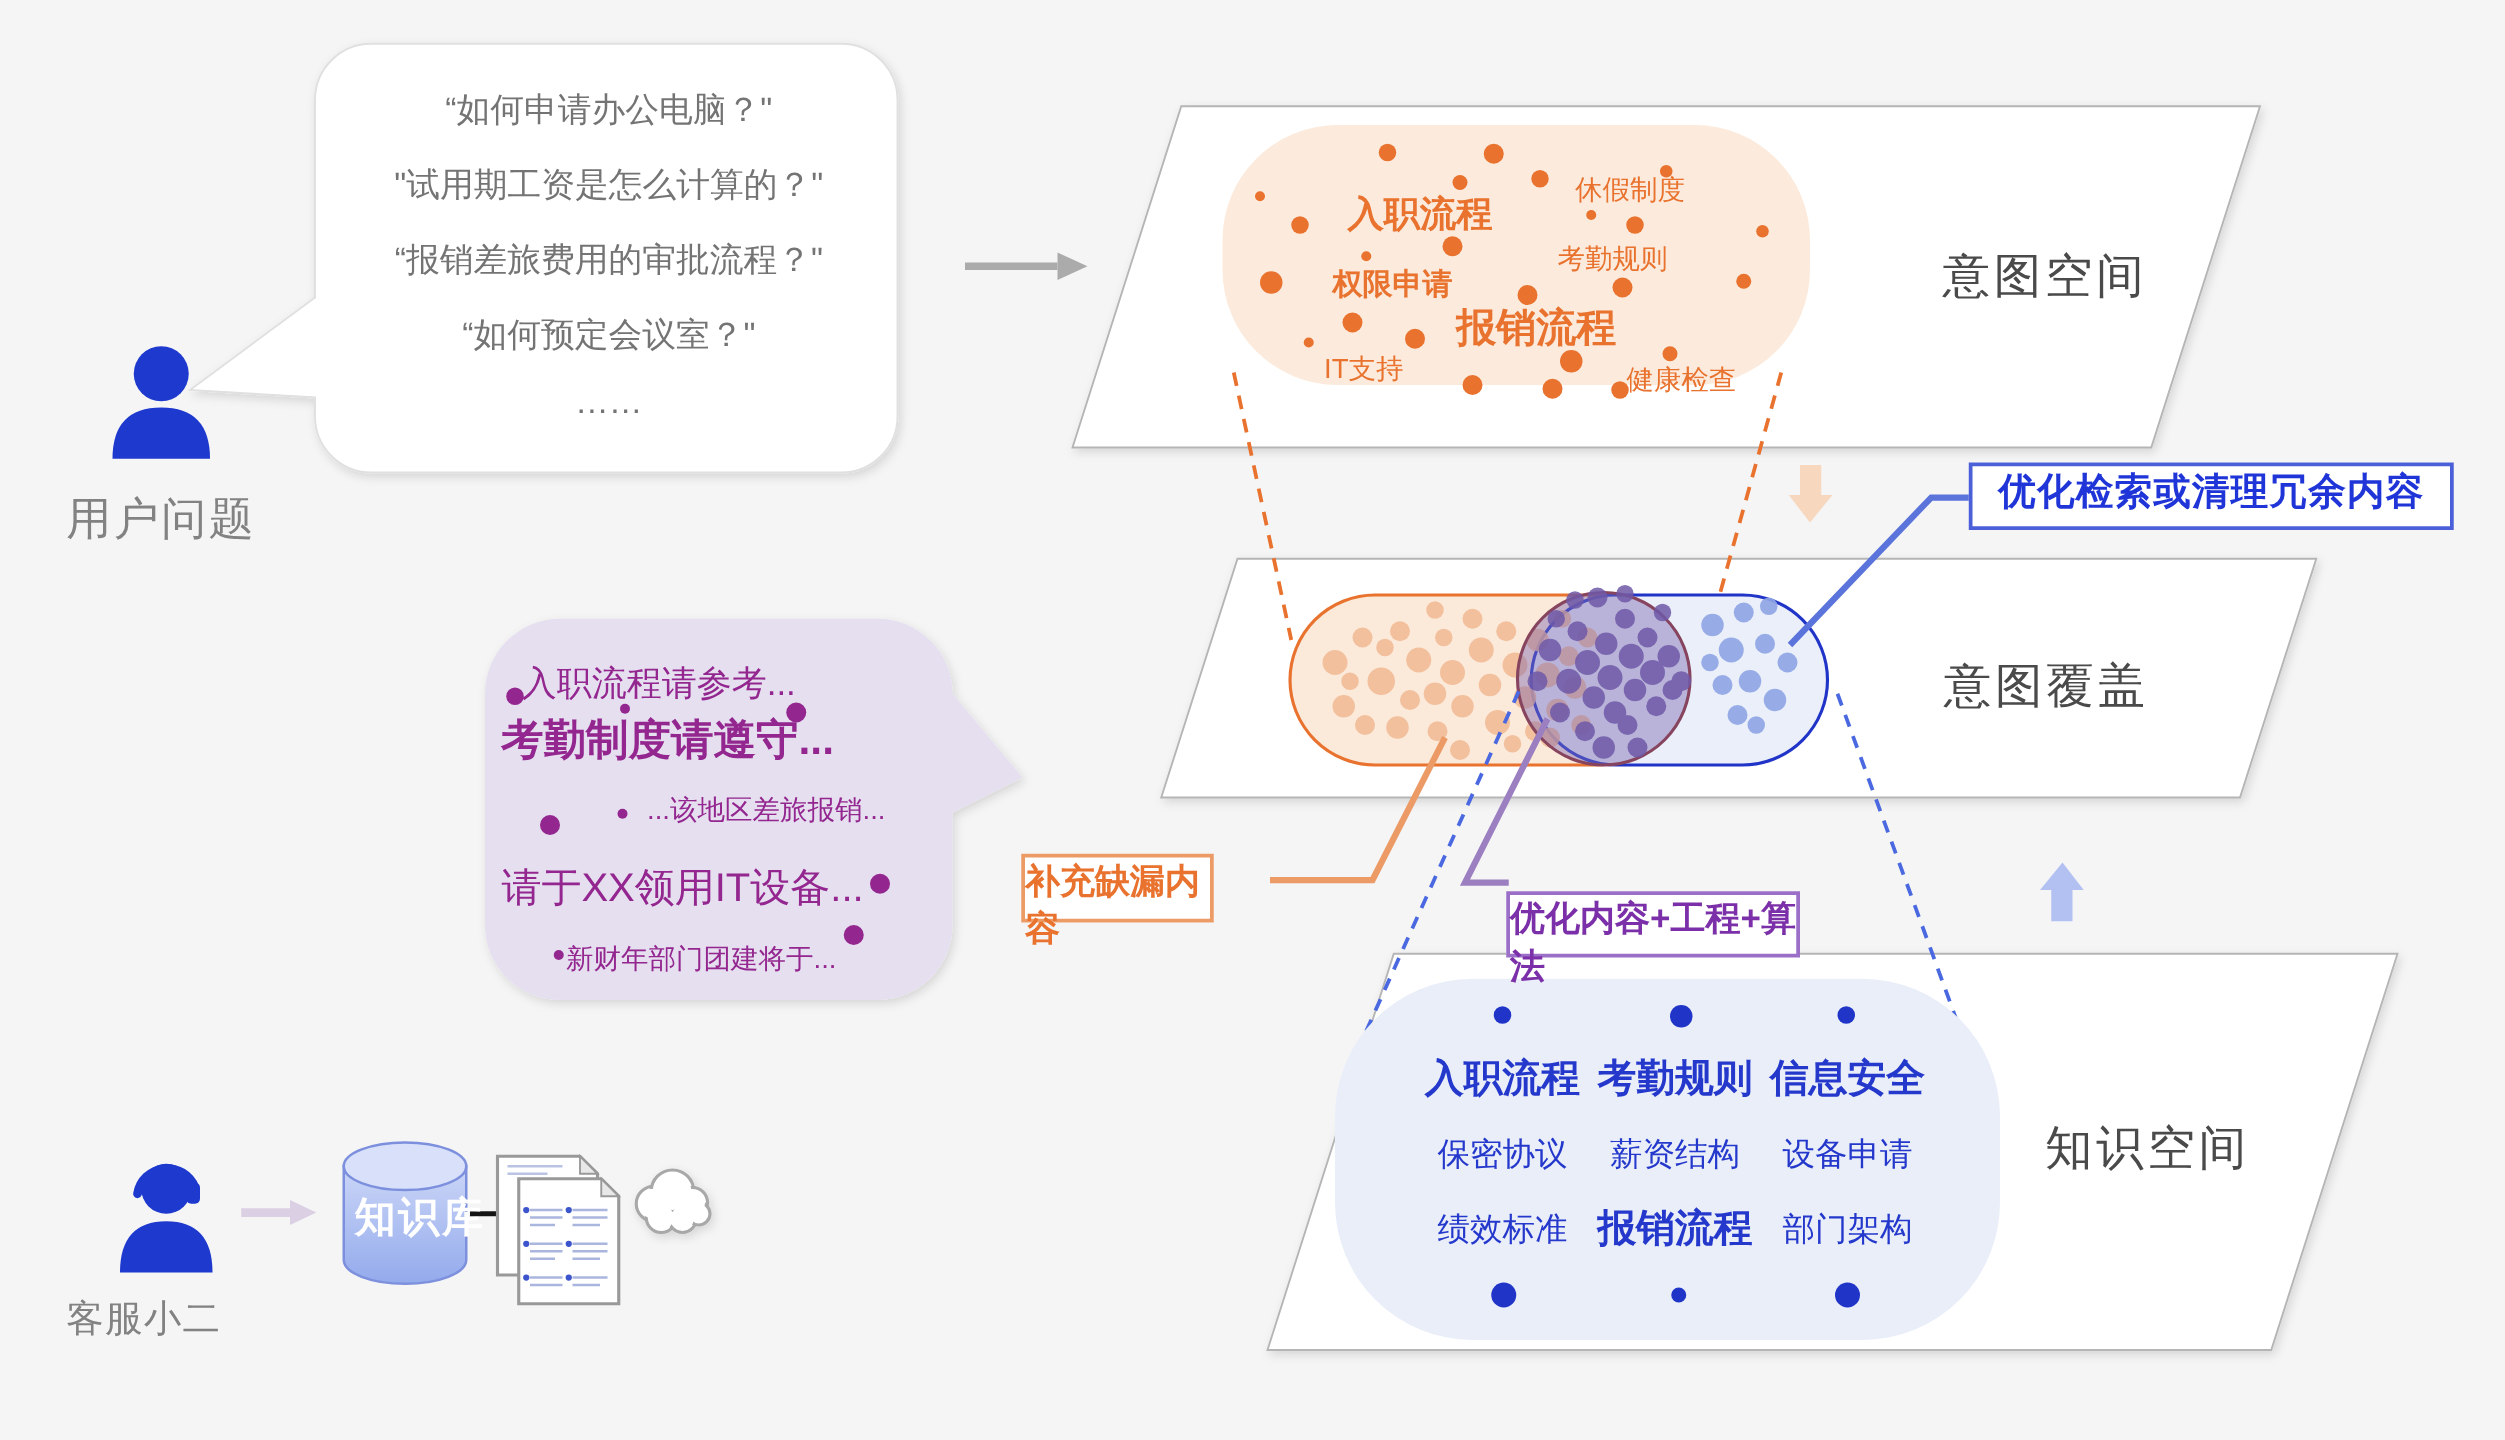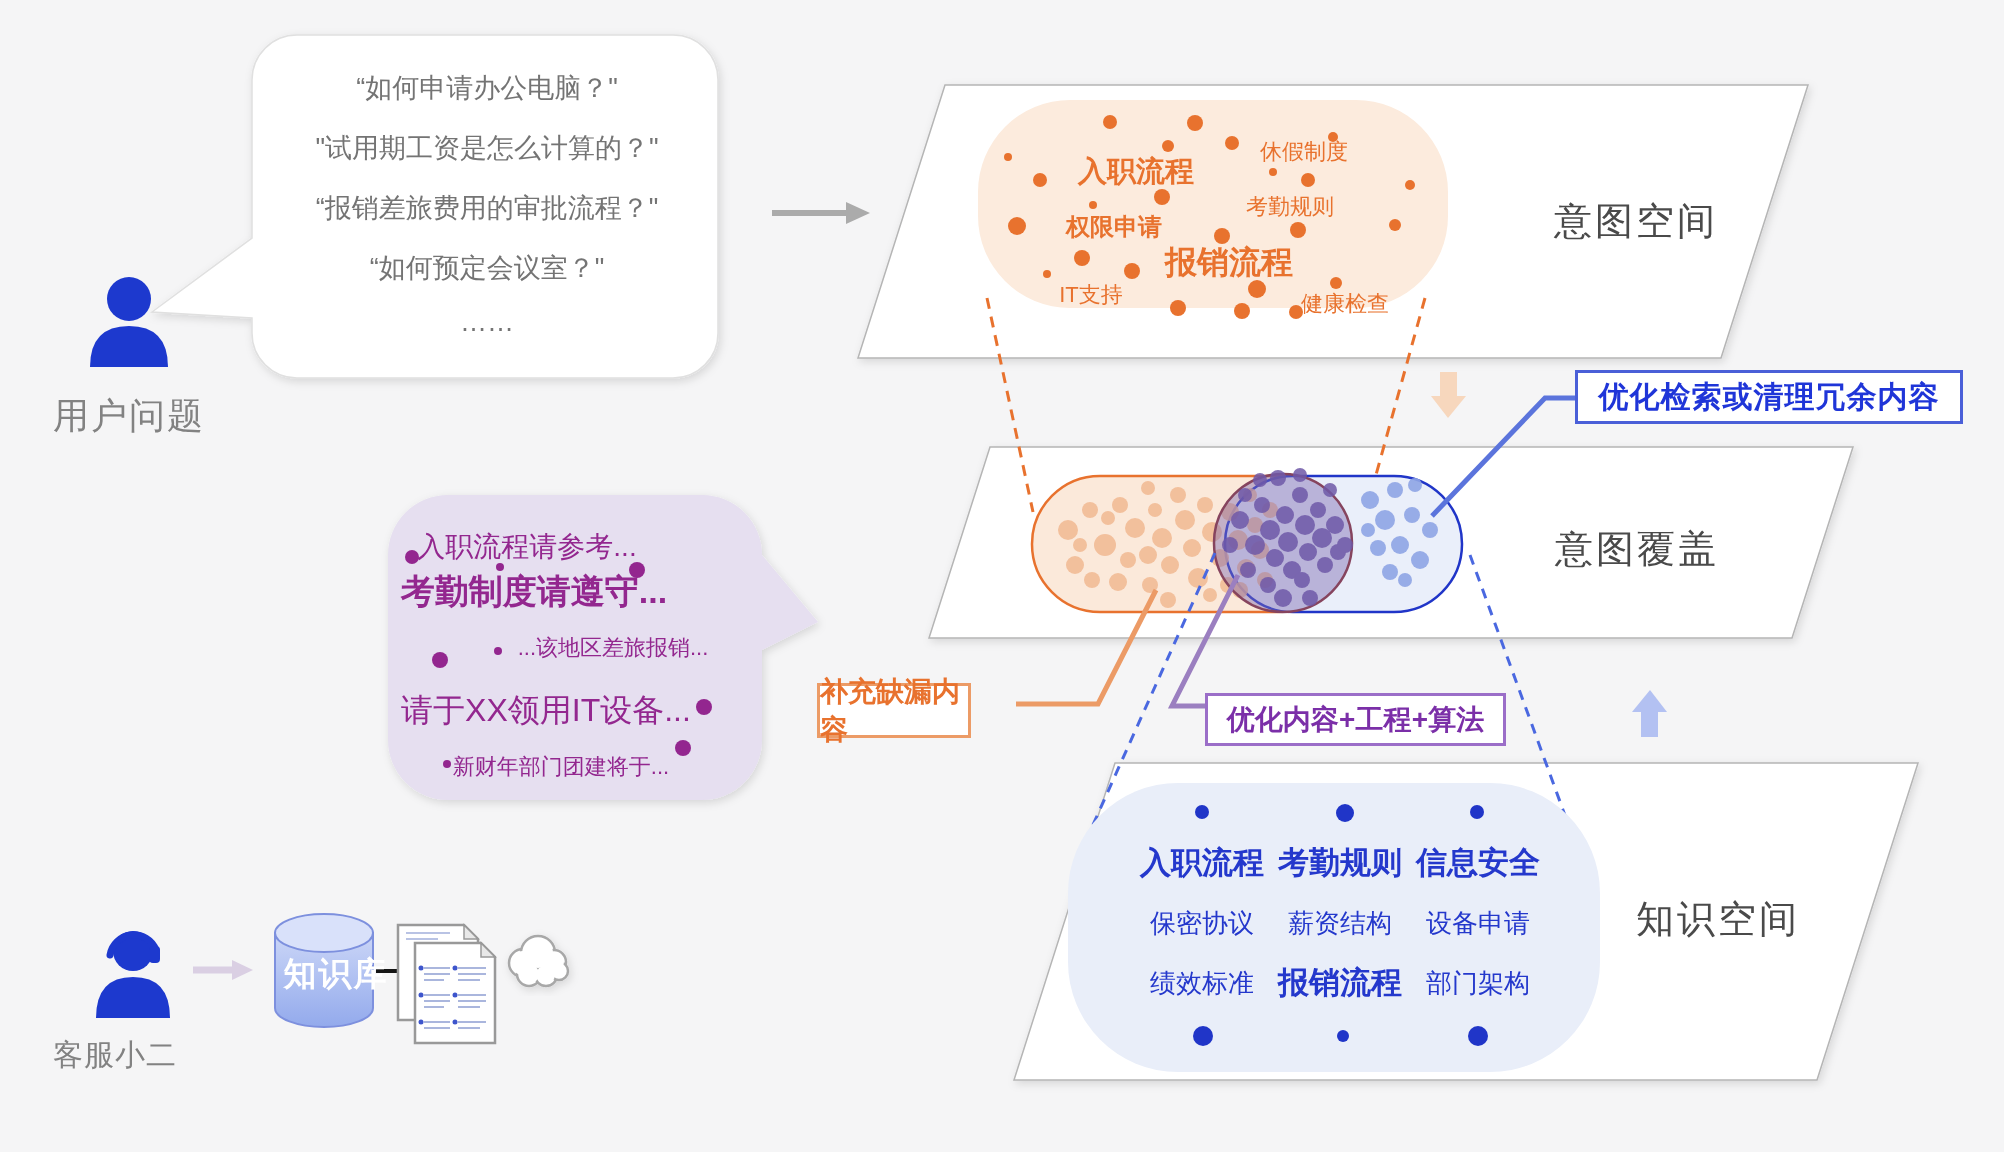--- a/index.html
+++ b/index.html
@@ -8,22 +8,22 @@
   svg.layer{position:absolute;left:0;top:0;z-index:1;}
   .t{position:absolute;transform:translate(-50%,-50%);white-space:nowrap;z-index:2;}
   .q-line{color:#747474;font-size:27px;}
   .person-label{color:#828282;font-size:36px;letter-spacing:2px;text-align:right;}
   .person-label.small{font-size:30px;letter-spacing:1px;}
   .space-title{color:#4A4A4A;font-size:38px;letter-spacing:3px;}
   .orange-topic{color:#E8722E;}
   .orange-topic.b{font-weight:bold;}
   .purple-line{color:#93278F;}
   .kb-text{color:#FFFFFF;font-size:33px;font-weight:600;letter-spacing:2px;z-index:3;margin-left:12px;}
-  .callout{position:absolute;display:flex;align-items:center;justify-content:center;
-           background:#FFFFFF;z-index:3;box-sizing:border-box;font-family:Liberation Mono, monospace;}
+  .callout{position:absolute;display:flex;justify-content:center;
+           background:#FFFFFF;z-index:3;box-sizing:border-box;}
   .callout.blue{border:3px solid #4A5FD8;color:#1F35D8;font-size:30px;font-weight:bold;letter-spacing:1px;}
   .callout.orange{border:3px solid #EC9B66;color:#E8722E;font-size:28px;font-weight:bold;}
   .callout.purple{border:3px solid #9B6EC8;color:#7B2FA8;font-size:28px;font-weight:bold;}
   .k-grid{position:absolute;left:1133px;top:833px;width:414px;height:180px;z-index:2;
           display:grid;grid-template-columns:repeat(3,138px);grid-template-rows:repeat(3,60px);}
   .k-cell{display:flex;align-items:center;justify-content:center;color:#2438CC;font-size:26px;white-space:nowrap;}
   .k-cell.b{font-weight:bold;font-size:31px;}
 </style>
 </head>
 <body>
@@ -332,21 +332,21 @@
 <span class="t orange-topic" style="left:1345px;top:304px;font-size:22px">健康检查</span>
 
 <span class="t space-title" style="left:1637px;top:549px">意图覆盖</span>
 
 <div class="callout blue" style="left:1575px;top:370px;width:388px;height:54px">
   <span>优化检索或清理冗余内容</span>
 </div>
 <div class="callout orange" style="left:817px;top:683px;width:154px;height:55px">
   <span>补充缺漏内容</span>
 </div>
-<div class="callout purple" style="left:1205px;top:693px;width:301px;height:53px">
+<div class="callout purple" style="left:1205px;top:713px;width:235px;height:53px">
   <span>优化内容+工程+算法</span>
 </div>
 
 <span class="t purple-line" style="left:527px;top:547px;font-size:28px">入职流程请参考...</span>
 <span class="t purple-line" style="left:534px;top:592px;font-size:34px;font-weight:bold">考勤制度请遵守...</span>
 <span class="t purple-line" style="left:613px;top:648px;font-size:22px">...该地区差旅报销...</span>
 <span class="t purple-line" style="left:546px;top:711px;font-size:32px;font-weight:normal">请于XX领用IT设备...</span>
 <span class="t purple-line" style="left:561px;top:767px;font-size:22px">新财年部门团建将于...</span>
 
 <span class="t space-title" style="left:1718px;top:919px">知识空间</span>

